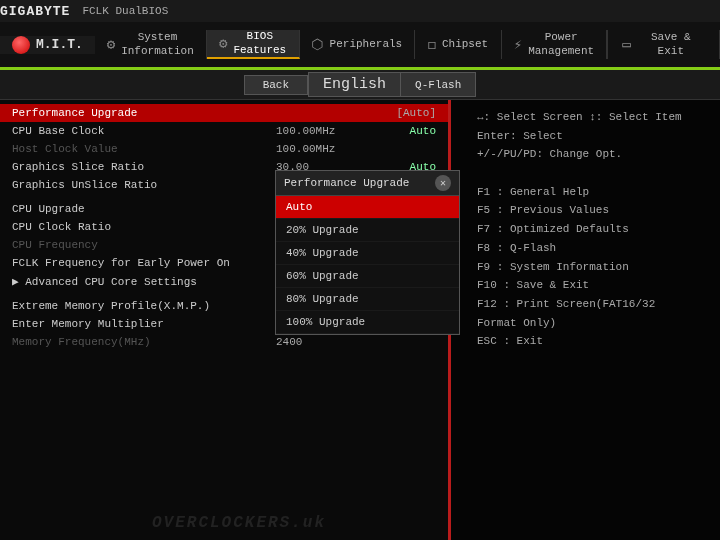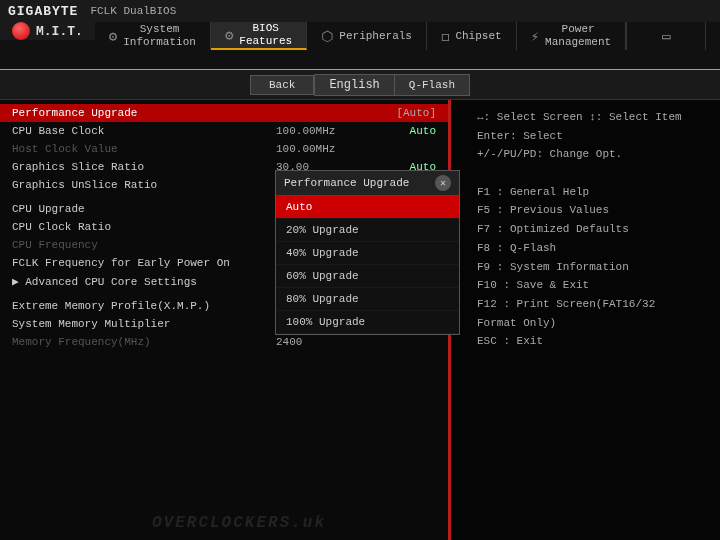--- a/index.html
+++ b/index.html
@@ -13,41 +13,41 @@
       overflow: hidden;
       position: relative;
     }
 
     
     .top-bar {
       display: flex;
       align-items: center;
       background: #1a1a1a;
       height: 22px;
-      padding: 0 8px;
+      padding: 0 0;
       gap: 12px;
     }
     .gigabyte-logo {
       color: #e8e8e8;
       font-weight: bold;
       font-size: 13px;
       letter-spacing: 1px;
     }
     .dualbios-text {
       color: #aaa;
       font-size: 11px;
     }
 
     
     .nav-bar {
       display: flex;
-      align-items: flex-start;
+      align-items: center;
       background: #111;
       height: 48px;
-      border-bottom: 1px solid #84cc16;
+      border-bottom: 3px solid #84cc16;
     }
     .nav-logo {
       display: flex;
       align-items: center;
       padding: 0 12px;
       background: #1a1a1a;
     }
     .nav-logo .dot {
       width: 18px;
       height: 18px;
@@ -123,21 +123,21 @@
     }
     .action-right {
       display: flex;
       gap: 0;
     }
     .lang-btn {
       background: #333;
       color: #ddd;
       border: 1px solid #555;
       padding: 3px 14px;
-      font-size: 12px;
+      font-size: 15px;
       cursor: pointer;
       font-family: 'Courier New', monospace;
     }
     .qflash-btn {
       background: #333;
       color: #ddd;
       border: 1px solid #555;
       border-left: none;
       padding: 3px 14px;
       font-size: 11px;
@@ -288,20 +288,21 @@
     <div class="nav-tab">
       <span class="tab-icon">◻</span>
       <span class="tab-label">Chipset</span>
     </div>
     <div class="nav-tab">
       <span class="tab-icon">⚡</span>
       <span class="tab-label">Power<br>Management</span>
     </div>
     <div class="save-exit-tab nav-tab">
       <span class="tab-icon">▭</span>
+      <span class="tab-label">Save &amp; Exit</span>
     </div>
   </div>
 </div>
 
 <div class="action-bar">
   <button class="back-btn">Back</button>
   <div class="action-right">
     <button class="lang-btn">English</button>
     <button class="qflash-btn">Q-Flash</button>
   </div>
@@ -366,21 +367,21 @@
     </div>
 
     <div class="menu-separator"></div>
 
     <div class="menu-item">
       <span class="item-name">Extreme Memory Profile(X.M.P.)</span>
       <span class="item-value"></span>
       <span class="item-setting"></span>
     </div>
     <div class="menu-item">
-      <span class="item-name">System Memory Multiplier</span>
+      <span class="item-name">Enter Memory Multiplier</span>
       <span class="item-value">24.0</span>
       <span class="item-setting"></span>
     </div>
     <div class="menu-item dimmed">
       <span class="item-name">Memory Frequency(MHz)</span>
       <span class="item-value">2400</span>
       <span class="item-setting"></span>
     </div>
 
   </div>

